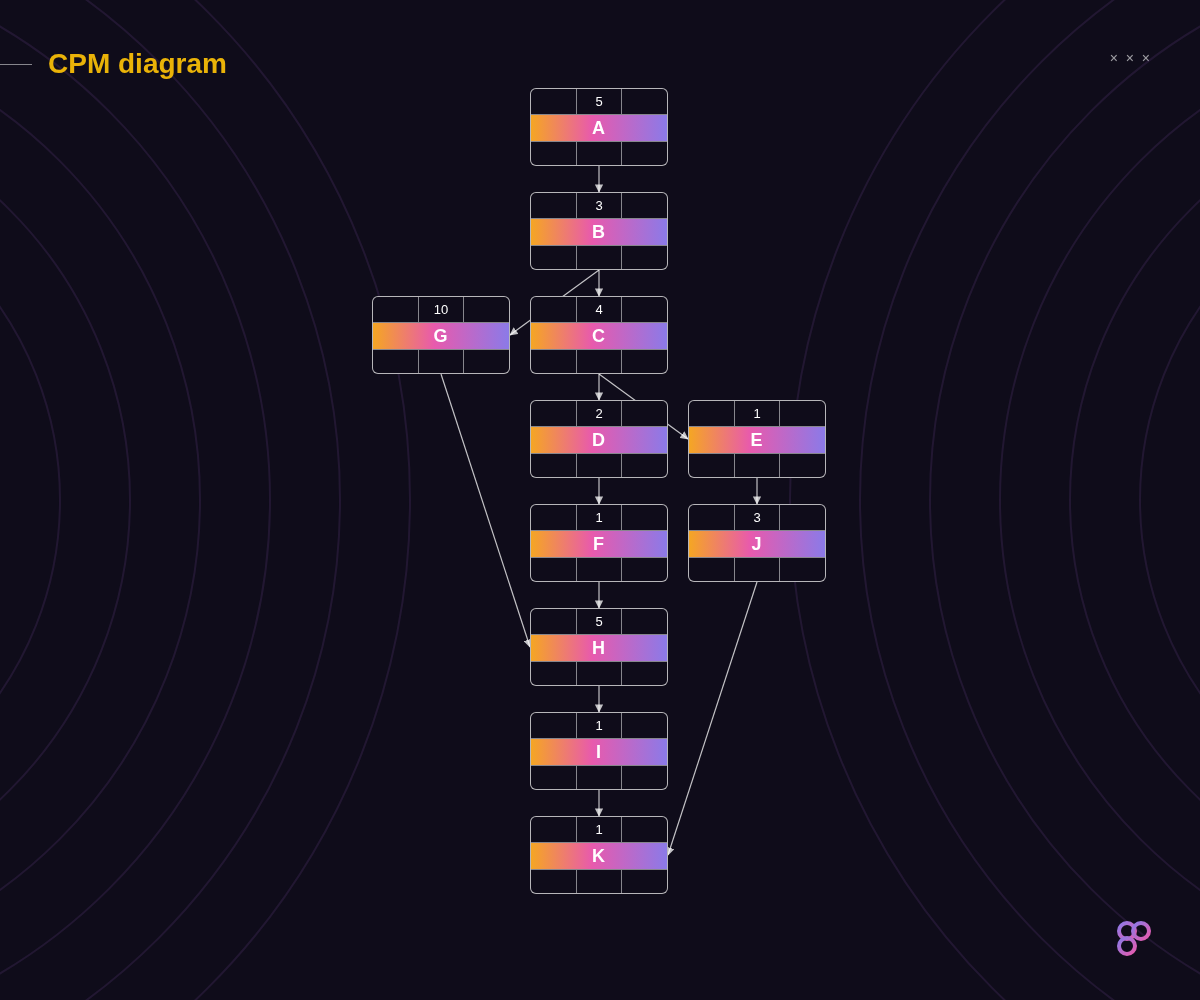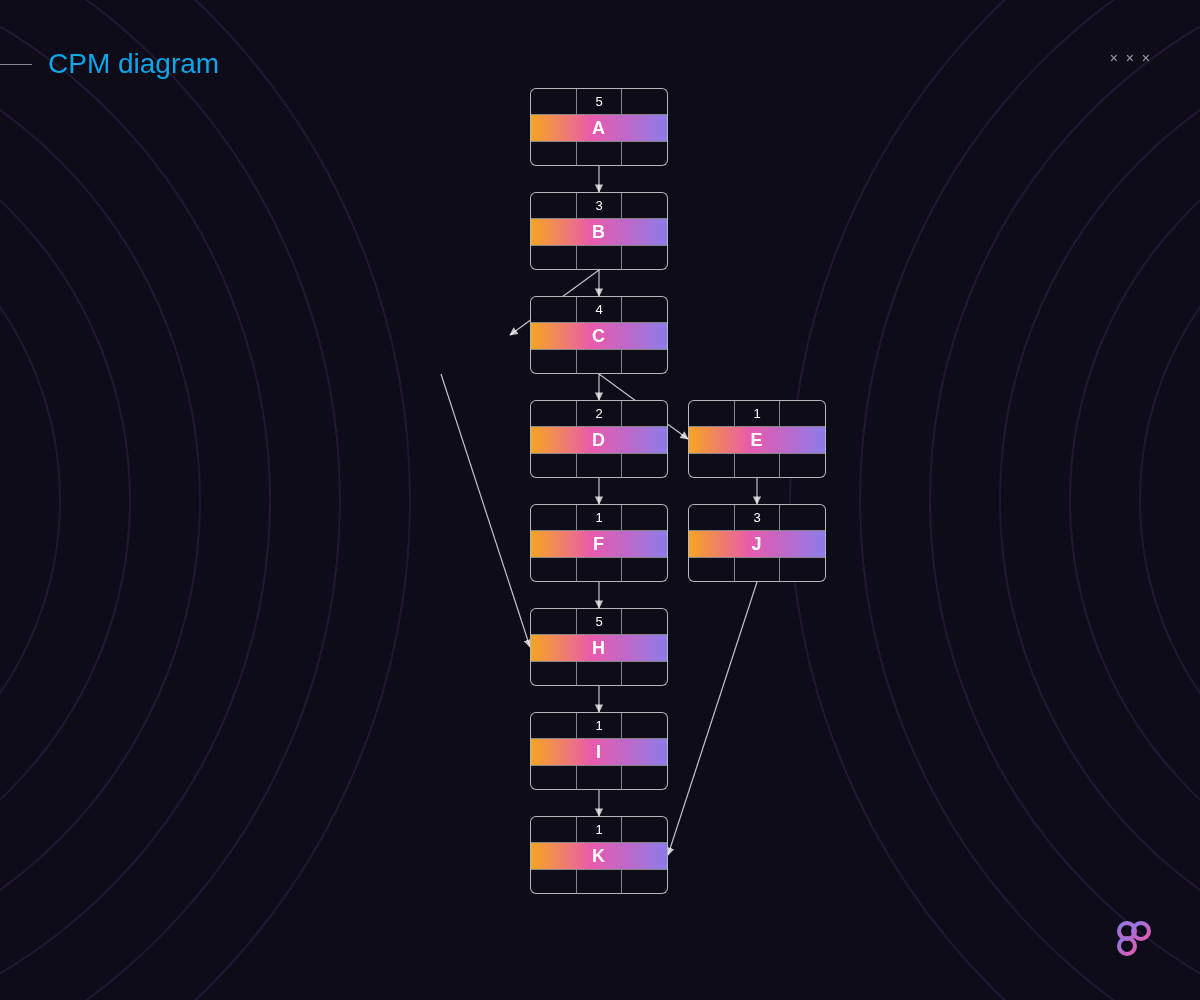--- a/index.html
+++ b/index.html
@@ -23,23 +23,23 @@
   display: flex;
   align-items: center;
   gap: 16px;
 }
 .header-line {
   width: 32px;
   height: 1px;
   background: rgba(255,255,255,0.5);
 }
 .title {
-  color: #0ea5e9;
+  color: #eab308;
   font-size: 28px;
-  font-weight: 400;
+  font-weight: 700;
 }
 .xxx {
   position: absolute;
   top: 50px;
   right: 48px;
   color: rgba(255,255,255,0.6);
   font-size: 14px;
   letter-spacing: 2px;
 }
 .canvas {
@@ -163,20 +163,33 @@
         <div class="node-cell">3</div>
         <div class="node-cell"></div>
       </div>
       <div class="node-label">B</div>
       <div class="node-row bottom">
         <div class="node-cell"></div>
         <div class="node-cell"></div>
         <div class="node-cell"></div>
       </div>
     </div>
+    <div class="node" style="left: 372px; top: 296px;">
+      <div class="node-row top">
+        <div class="node-cell"></div>
+        <div class="node-cell">10</div>
+        <div class="node-cell"></div>
+      </div>
+      <div class="node-label">G</div>
+      <div class="node-row bottom">
+        <div class="node-cell"></div>
+        <div class="node-cell"></div>
+        <div class="node-cell"></div>
+      </div>
+    </div>
     <div class="node" style="left: 530px; top: 296px;">
       <div class="node-row top">
         <div class="node-cell"></div>
         <div class="node-cell">4</div>
         <div class="node-cell"></div>
       </div>
       <div class="node-label">C</div>
       <div class="node-row bottom">
         <div class="node-cell"></div>
         <div class="node-cell"></div>

